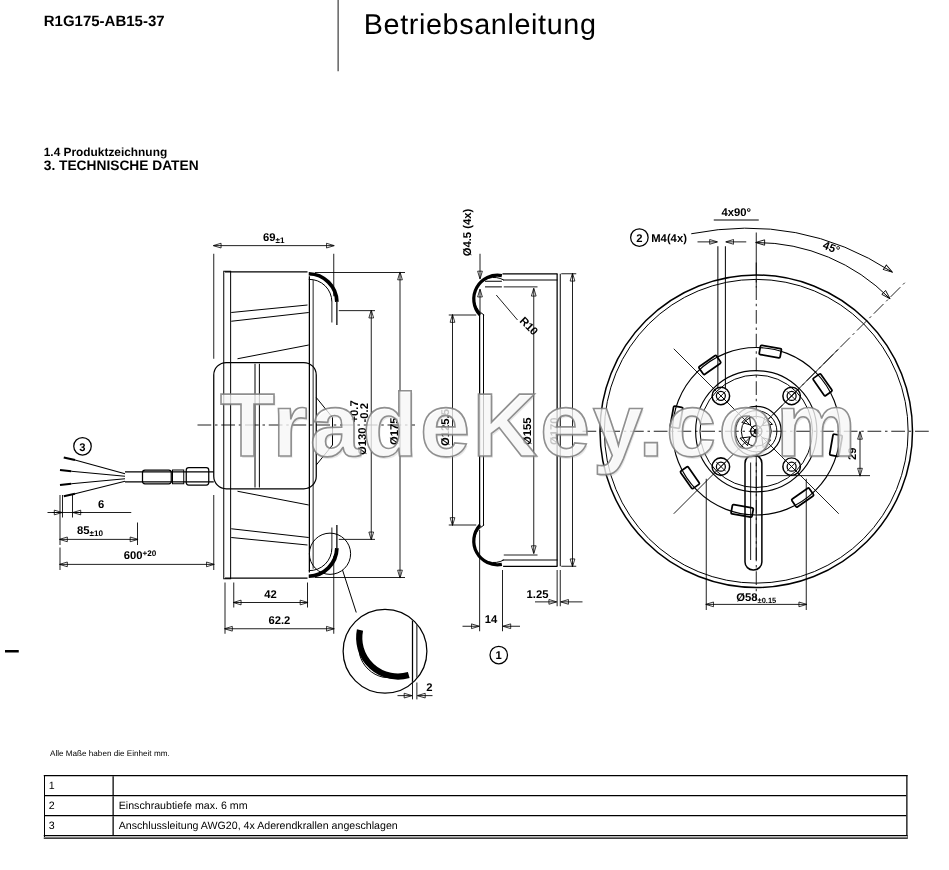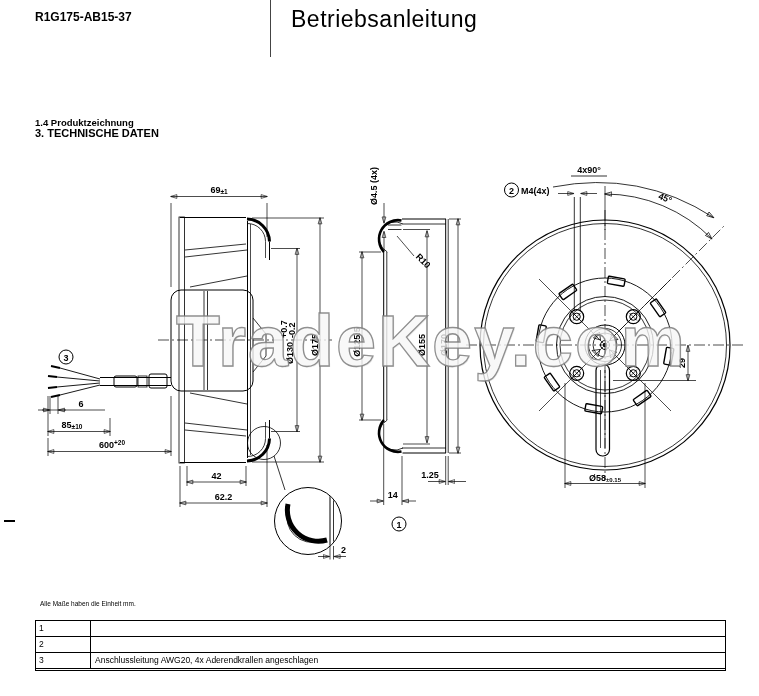--- a/index.html
+++ b/index.html
@@ -330,20 +330,21 @@
   <div class="margin-dash"></div>
 
   <div class="note">Alle Maße haben die Einheit mm.</div>
 
   <div class="ntable">
     <div class="trow">
       <div class="tnum">1</div>
     </div>
     <div class="trow">
       <div class="tnum">2</div>
+      <div class="ttext">Einschraubtiefe max. 6 mm</div>
     </div>
     <div class="trow">
       <div class="tnum">3</div>
       <div class="ttext">Anschlussleitung AWG20, 4x Aderendkrallen angeschlagen</div>
     </div>
   </div>
 
 </div>
 
 </body></html>

